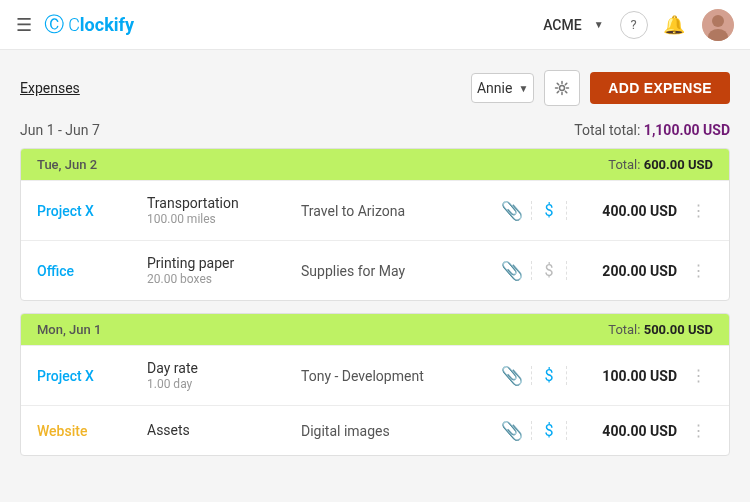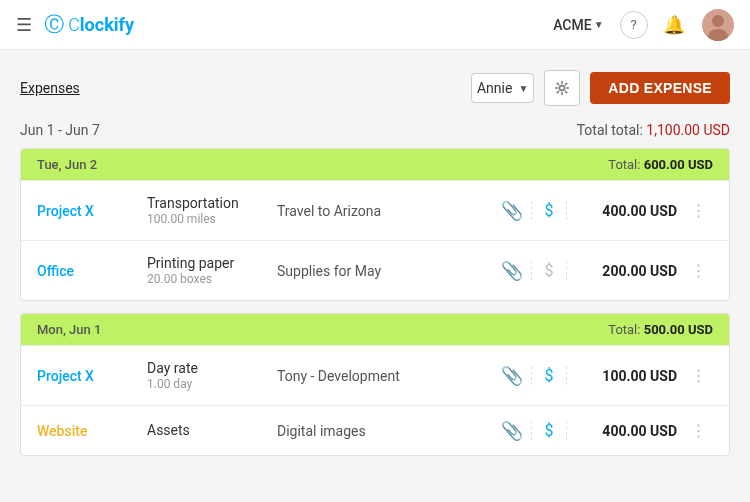--- a/index.html
+++ b/index.html
@@ -10,21 +10,21 @@
       display: flex; align-items: center; height: 50px;
       padding: 0 16px; border-bottom: 1px solid #e8e8e8;
       background: #fff;
     }
     .topnav-left { display: flex; align-items: center; gap: 12px; }
     .hamburger { font-size: 18px; color: #555; cursor: pointer; }
     .logo { display: flex; align-items: center; gap: 4px; }
     .logo-icon { color: #03a9f4; font-size: 20px; }
     .logo-text { color: #03a9f4; font-weight: 700; font-size: 18px; }
     .topnav-right { margin-left: auto; display: flex; align-items: center; gap: 16px; }
-    .acme-btn { display: flex; align-items: center; gap: 2px; font-size: 14px; font-weight: 500; color: #333; cursor: pointer; }
+    .acme-btn { display: flex; align-items: center; gap: 12px; font-size: 14px; font-weight: 500; color: #333; cursor: pointer; }
     .acme-chevron { font-size: 10px; color: #555; }
     .nav-icon { font-size: 18px; color: #777; cursor: pointer; }
     .avatar { width: 32px; height: 32px; border-radius: 50%; background: #e0c4b0; overflow: hidden; cursor: pointer; display: flex; align-items: center; justify-content: center; }
 
     
     .page { padding: 20px 20px 0 20px; background: #f5f5f5; height: calc(502px - 50px); overflow-y: auto; }
 
     
     .page-header { display: flex; align-items: center; justify-content: space-between; margin-bottom: 16px; }
     .page-title { font-size: 14px; font-weight: 400; color: #222; text-decoration: underline; }
@@ -43,21 +43,21 @@
     .add-expense-btn {
       background: #c2410c; color: #fff; border: none;
       padding: 8px 18px; border-radius: 4px; font-size: 14px; font-weight: 600;
       cursor: pointer; letter-spacing: 0.3px;
     }
 
     
     .date-range-row { display: flex; align-items: center; justify-content: space-between; margin-bottom: 10px; }
     .date-range { font-size: 14px; color: #555; }
     .week-total { font-size: 14px; color: #555; }
-    .week-total strong { color: #b91c1c; font-weight: 400; }
+    .week-total strong { color: #701a75; font-weight: 700; }
 
     
     .section { background: #fff; border: 1px solid #e0e0e0; border-radius: 4px; margin-bottom: 12px; overflow: hidden; }
     .section-header {
       background: #bef264; padding: 8px 16px;
       display: flex; align-items: center; justify-content: space-between;
     }
     .section-date { font-size: 13px; color: #555; font-weight: 500; }
     .section-total { font-size: 13px; color: #555; }
     .section-total strong { color: #222; font-weight: 700; }
@@ -67,21 +67,21 @@
       display: flex; align-items: center;
       padding: 14px 16px; border-top: 1px solid #ececec;
     }
     .expense-row:first-of-type { border-top: none; }
     .col-project { width: 110px; flex-shrink: 0; }
     .project-link { color: #03a9f4; font-size: 14px; font-weight: 500; text-decoration: none; cursor: pointer; }
     .project-link.yellow { color: #f0b429; }
     .col-category { width: 130px; flex-shrink: 0; }
     .category-name { font-size: 14px; color: #333; font-weight: 400; }
     .category-sub { font-size: 12px; color: #999; margin-top: 1px; }
-    .col-description { flex: 1; font-size: 14px; color: #555; }
+    .col-description { flex: 1; font-size: 14px; color: #555; margin-left: 24px; }
     .col-attachment { width: 36px; flex-shrink: 0; display: flex; align-items: center; justify-content: center; }
     .col-billable { width: 36px; flex-shrink: 0; display: flex; align-items: center; justify-content: center; border-left: 1px dashed #e0e0e0; border-right: 1px dashed #e0e0e0; }
     .col-amount { width: 110px; flex-shrink: 0; text-align: right; font-size: 14px; font-weight: 700; color: #222; }
     .col-menu { width: 28px; flex-shrink: 0; display: flex; align-items: center; justify-content: center; margin-left: 8px; }
     .icon-attach { color: #03a9f4; font-size: 18px; }
     .icon-dollar { color: #03a9f4; font-size: 16px; }
     .icon-dollar-gray { color: #bbb; font-size: 16px; }
     .icon-dots { color: #bbb; font-size: 16px; cursor: pointer; letter-spacing: 1px; }
 
     

